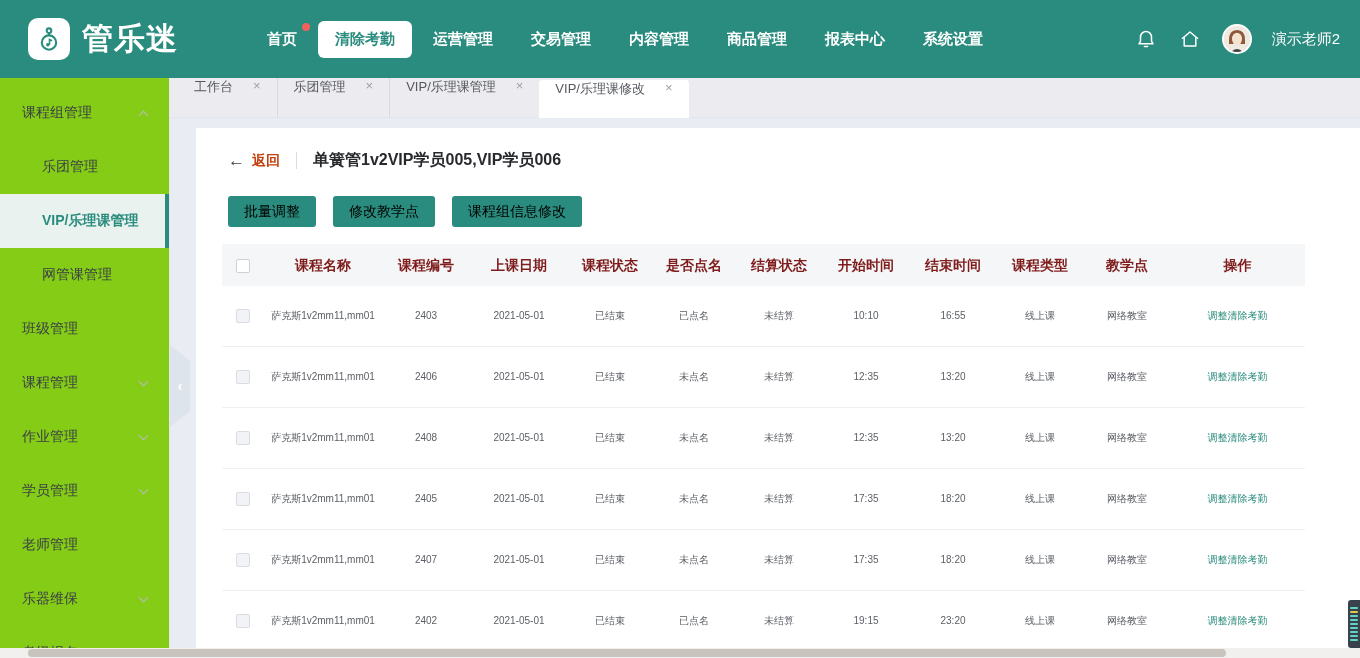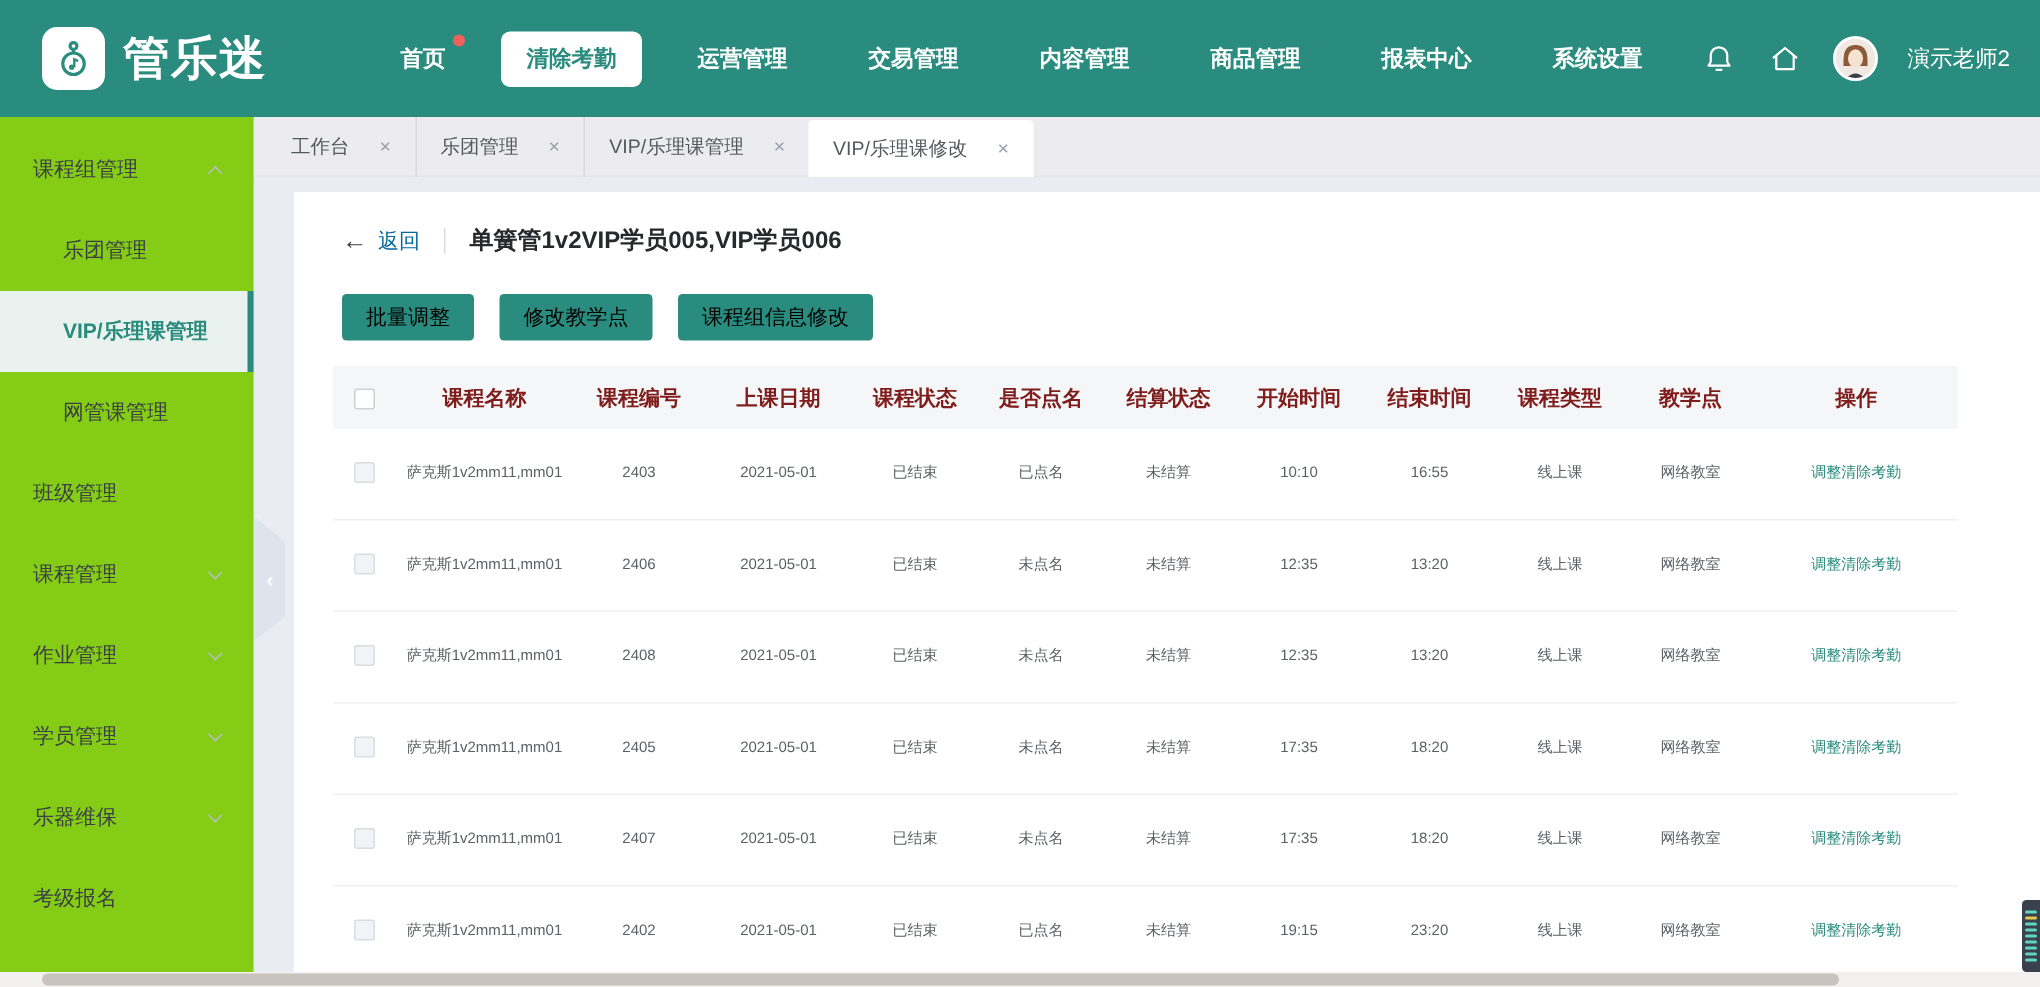--- a/index.html
+++ b/index.html
@@ -5,21 +5,21 @@
   * { margin:0; padding:0; box-sizing:border-box; }
   html,body { width:1360px; height:658px; overflow:hidden;
     font-family:"Liberation Sans","DejaVu Sans",sans-serif; background:#e9edf3; }
   .app { position:relative; width:1360px; height:658px; }
 
   
   .navbar { height:78px; background:#2a8c7e; display:flex; align-items:center; padding:0 20px 0 28px; }
   .logo { display:flex; align-items:center; gap:12px; }
   .logo-box { width:42px; height:42px; background:#fff; border-radius:10px; display:flex; align-items:center; justify-content:center; }
   .logo-title { color:#fff; font-size:31px; font-weight:700; letter-spacing:1px; }
-  .nav-menu { display:flex; align-items:flex-start; margin-left:72px; gap:20px; }
+  .nav-menu { display:flex; align-items:flex-start; margin-left:72px; gap:4px; }
   .nav-item { position:relative; color:#fff; font-size:15px; font-weight:600; padding:9px 17px; border-radius:6px; cursor:pointer; white-space:nowrap; }
   .nav-item.active { background:#fff; color:#2a8c7e; }
   .nav-badge { position:absolute; top:2px; right:4px; width:8px; height:8px; border-radius:50%; background:#f0615c; }
   .nav-right { margin-left:auto; display:flex; align-items:center; gap:20px;text-align:right; }
   .nav-icon { width:24px; height:24px; cursor:pointer; display:block; }
   .avatar { width:30px; height:30px; border-radius:50%; border:2px solid #fff; overflow:hidden; background:#e9e2d8; cursor:pointer; }
   .user-name { color:#fff; font-size:15px; cursor:pointer; }
 
   
   .layout { position:relative; display:flex; height:580px; }
@@ -31,32 +31,32 @@
   .chev { width:7px; height:7px; border-right:1.5px solid #b8bcc4; border-bottom:1.5px solid #b8bcc4; margin-left:auto; margin-right:22px; }
   .chev.up { transform:rotate(-135deg); margin-top:4px; }
   .chev.down { transform:rotate(45deg); margin-top:-3px; }
   .collapse-handle { position:absolute; left:170px; top:267px; width:20px; height:82px; background:#dde4ec;
     clip-path:polygon(0 0,100% 16px,100% calc(100% - 16px),0 100%); display:flex; align-items:center; justify-content:center;
     color:#fff; font-size:14px; font-weight:700; cursor:pointer; z-index:3; }
 
   
   .main { flex:1; display:flex; flex-direction:column; min-width:0; }
   .tabbar { height:40px; background:#ececf0; display:flex; align-items:center; padding-left:8px; border-bottom:1px solid #e2e5ea; flex:none; }
-  .tab { height:40px; display:flex; align-items:center; gap:20px; padding:0 16px; font-size:13px; color:#55585e; cursor:pointer; white-space:nowrap; }
+  .tab { height:40px; display:flex; gap:20px; padding:0 16px; font-size:13px; color:#55585e; cursor:pointer; white-space:nowrap; }
   .tab:not(.active){ border-right:1px solid #d8dadf; }
   .tab:nth-child(3){ border-right:none; }
   .tab.active { background:#fff; border-radius:3px 3px 0 0; height:38px; margin-top:2px; }
   .tab-close { color:#9aa0a8; font-size:13px; cursor:pointer; }
 
   
   .content { flex:1; padding:10px 0 0 26px; overflow:hidden; }
   .card { background:#fff; height:100%; padding:22px 55px 0 26px; }
   .page-head { display:flex; align-items:center; gap:0; padding-left:6px; }
   .back-arrow { font-size:17px; color:#3c4046; cursor:pointer; }
-  .back-label { font-size:14px; color:#0369a1; margin-left:7px; cursor:pointer; }
+  .back-label { font-size:14px; color:#c2410c; margin-left:7px; cursor:pointer;font-weight:bold; }
   .head-divider { width:1px; height:17px; background:#d8dce2; margin:0 16px; }
   .page-title { font-size:16px; font-weight:700; color:#27292d; }
   .actions { display:flex; gap:17px; margin-top:25px; padding-left:6px; }
   .btn { background:#2a8c7e; color:#000000; border:none; font-size:14px; height:31px; padding:0 16px; border-radius:3px; cursor:pointer;
     font-family:inherit; }
 
   
   .table { margin-top:17px; width:100%; }
   .tr { display:grid; grid-template-columns:42px 118px 88px 98px 84px 84px 86px 88px 86px 88px 86px 1fr; align-items:center; }
   .tr.head { background:#f5f6f7; height:42px; font-weight:700; color:#7f1d1d; font-size:14px; }
@@ -144,20 +144,21 @@
         <i class="chev down"></i>
       </div>
       <div class="side-item">
         <span>作业管理</span>
         <i class="chev down"></i>
       </div>
       <div class="side-item">
         <span>学员管理</span>
         <i class="chev down"></i>
       </div>
+      <div class="side-item">老师管理</div>
       <div class="side-item">
         <span>乐器维保</span>
         <i class="chev down"></i>
       </div>
       <div class="side-item">考级报名</div>
     </aside>
     <div class="collapse-handle">‹</div>
 
     <main class="main">
       <div class="tabbar">

